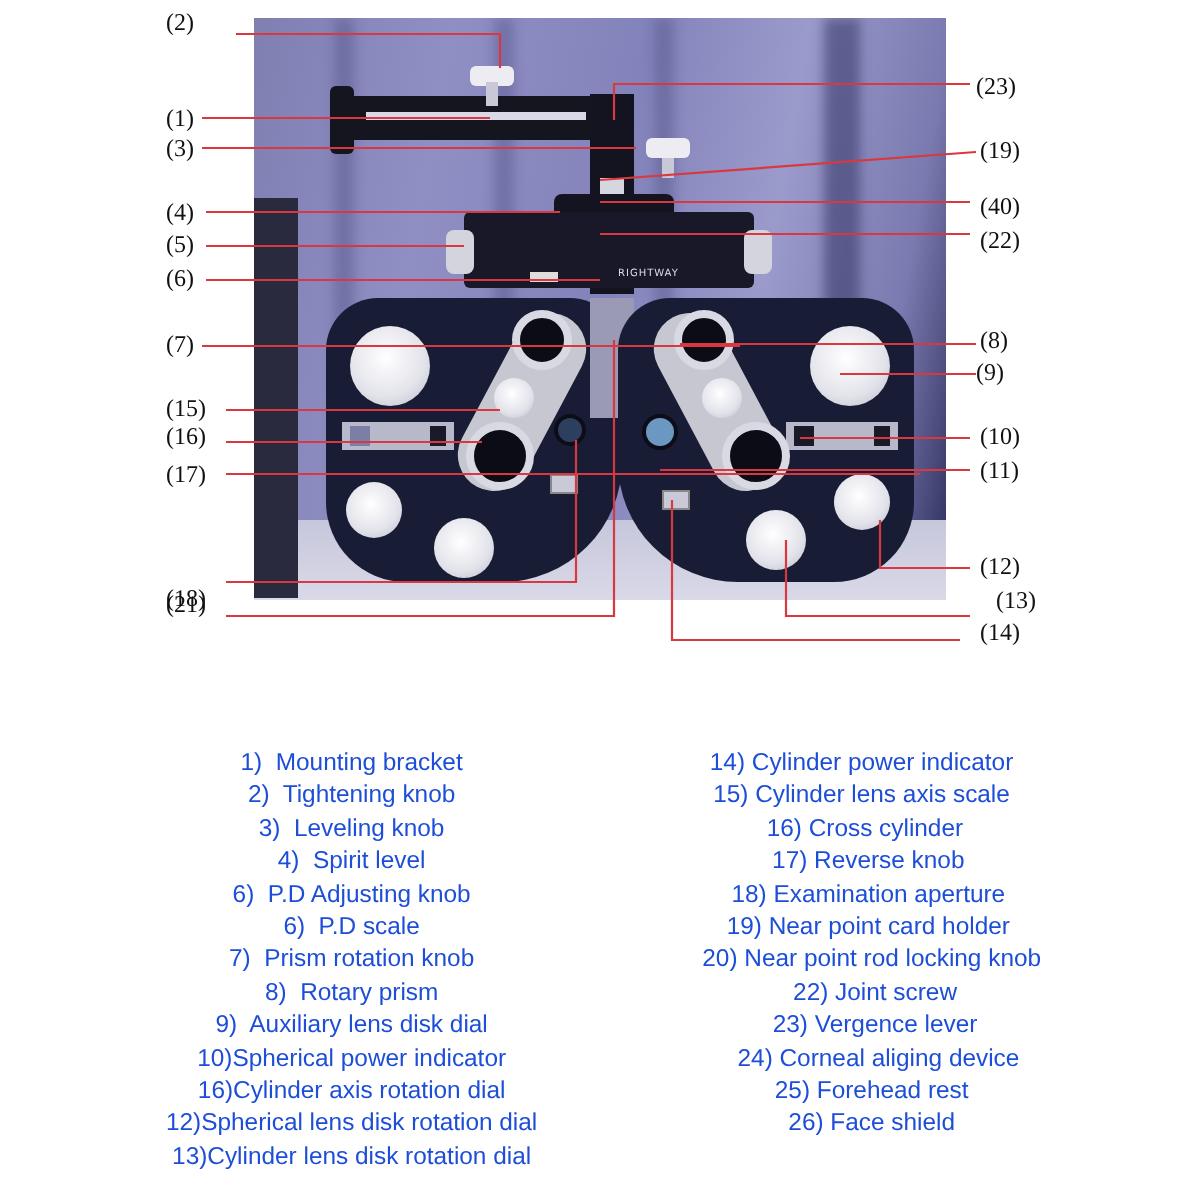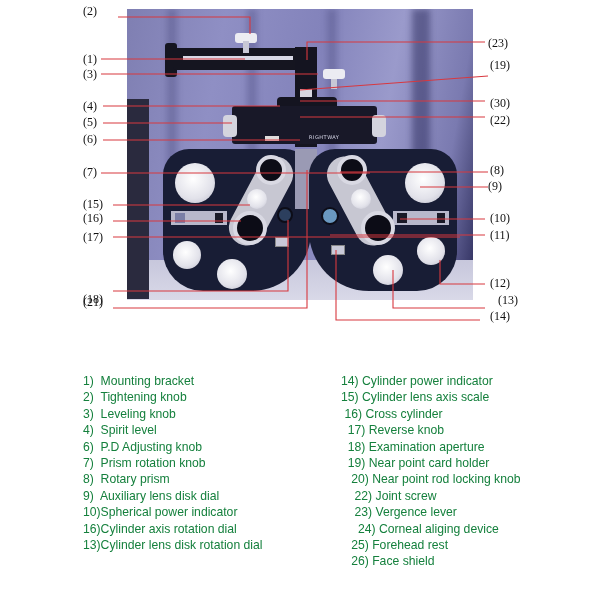--- a/index.html
+++ b/index.html
@@ -45,21 +45,21 @@
   .plate.r { transform: rotate(-28deg); }
   .nose { position: absolute; left: 168px; top: 140px; width: 22px; height: 60px; background: #9a9ab4; }
 
   
   svg.leaders { position: absolute; left: 0; top: 0; width: 600px; height: 600px; pointer-events: none; }
   svg.leaders line, svg.leaders polyline { stroke: #d8383f; stroke-width: 1.1; fill: none; }
 
   .callout { position: absolute; font-size: 12px; color: #111; line-height: 12px; white-space: nowrap; }
 
   
-  .legend { position: absolute; font-family: "Liberation Sans", sans-serif; font-size: 12.2px; color: #15803d; }
+  .legend { position: absolute; font-family: "Liberation Sans", sans-serif; font-size: 12.2px; color: #1d4ed8; text-align: center; }
   .legend .item { height: 16.4px; line-height: 16.4px; white-space: pre; }
   .legend.left { left: 83px; top: 373px; }
   .legend.right { left: 341px; top: 373px; }
 </style>
 </head>
 <body>
 
 <div id="stage">
 
   <div class="photo">
@@ -156,42 +156,44 @@
   <div class="callout" style="left:83px; top:116px;">(5)</div>
   <div class="callout" style="left:83px; top:133px;">(6)</div>
   <div class="callout" style="left:83px; top:166px;">(7)</div>
   <div class="callout" style="left:83px; top:198px;">(15)</div>
   <div class="callout" style="left:83px; top:212px;">(16)</div>
   <div class="callout" style="left:83px; top:231px;">(17)</div>
   <div class="callout" style="left:83px; top:279px;margin-top:14px;">(18)</div>
   <div class="callout" style="left:83px; top:296px;">(21)</div>
 
   <div class="callout" style="left:488px; top:37px;">(23)</div>
-  <div class="callout" style="left:490px; top:59px;">(19)</div>
-  <div class="callout" style="left:490px; top:97px;">(30)</div>
+  <div class="callout" style="left:490px; top:69px;">(19)</div>
+  <div class="callout" style="left:490px; top:97px;">(40)</div>
   <div class="callout" style="left:490px; top:114px;">(22)</div>
   <div class="callout" style="left:490px; top:164px;">(8)</div>
   <div class="callout" style="left:488px; top:180px;">(9)</div>
   <div class="callout" style="left:490px; top:212px;">(10)</div>
   <div class="callout" style="left:490px; top:229px;">(11)</div>
   <div class="callout" style="left:490px; top:277px;">(12)</div>
   <div class="callout" style="left:498px; top:294px;">(13)</div>
   <div class="callout" style="left:490px; top:310px;">(14)</div>
 
   <div class="legend left">
     <div class="item">1)  Mounting bracket</div>
     <div class="item">2)  Tightening knob</div>
     <div class="item">3)  Leveling knob</div>
     <div class="item">4)  Spirit level</div>
     <div class="item">6)  P.D Adjusting knob</div>
+    <div class="item">6)  P.D scale</div>
     <div class="item">7)  Prism rotation knob</div>
     <div class="item">8)  Rotary prism</div>
     <div class="item">9)  Auxiliary lens disk dial</div>
     <div class="item">10)Spherical power indicator</div>
     <div class="item">16)Cylinder axis rotation dial</div>
+    <div class="item">12)Spherical lens disk rotation dial</div>
     <div class="item">13)Cylinder lens disk rotation dial</div>
   </div>
 
   <div class="legend right">
     <div class="item">14) Cylinder power indicator</div>
     <div class="item">15) Cylinder lens axis scale</div>
     <div class="item"> 16) Cross cylinder</div>
     <div class="item">  17) Reverse knob</div>
     <div class="item">  18) Examination aperture</div>
     <div class="item">  19) Near point card holder</div>

